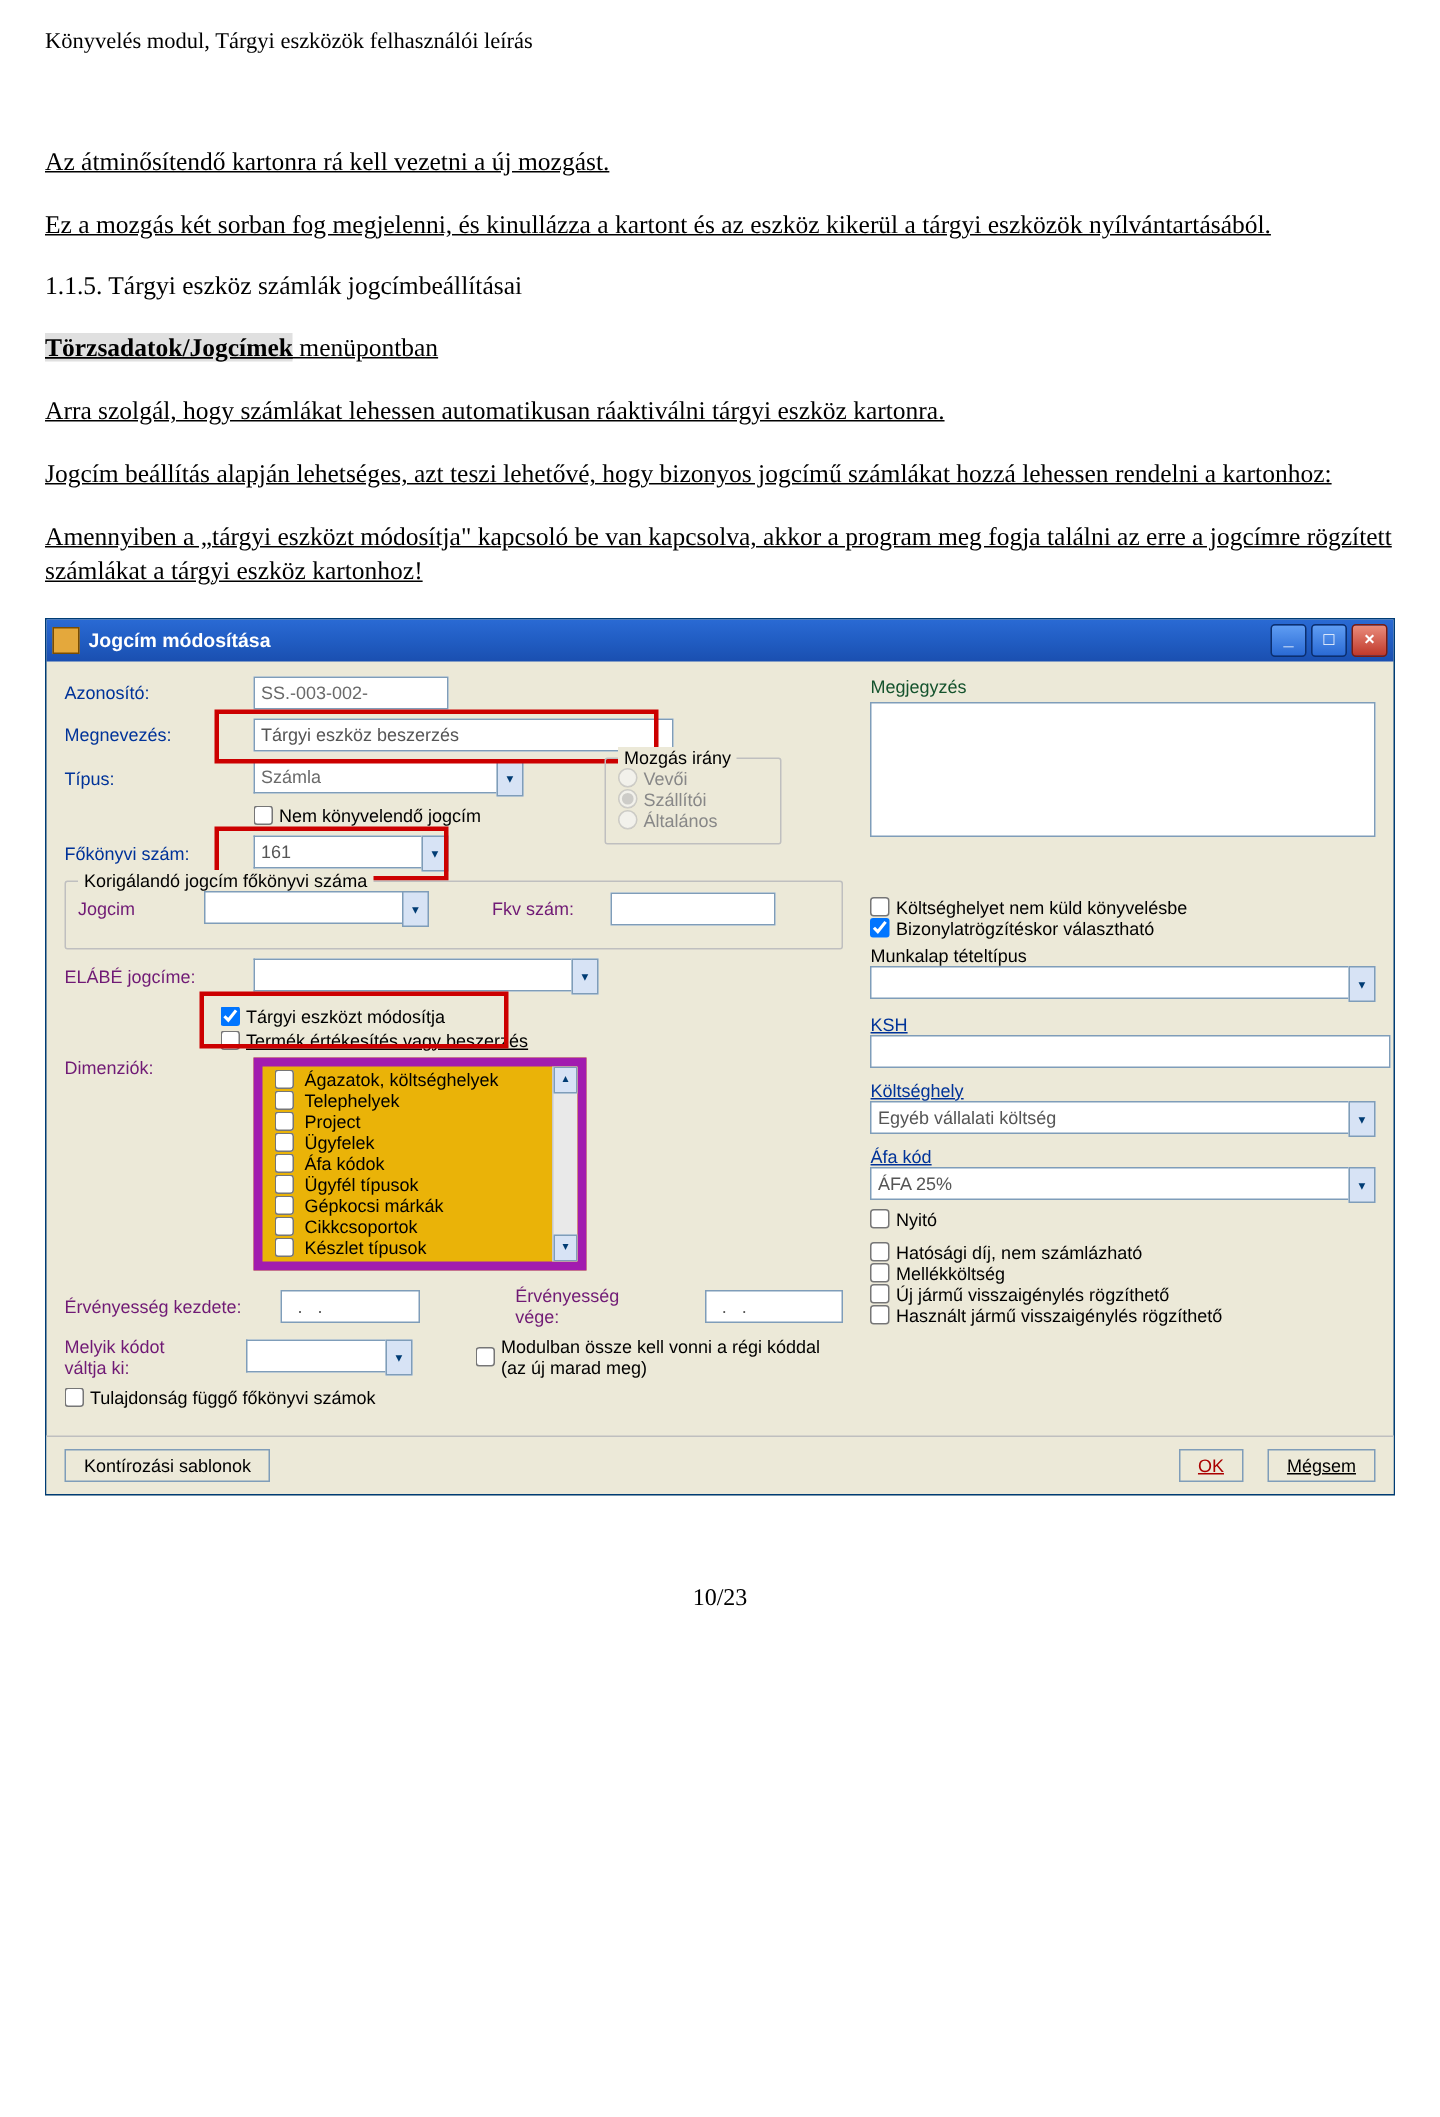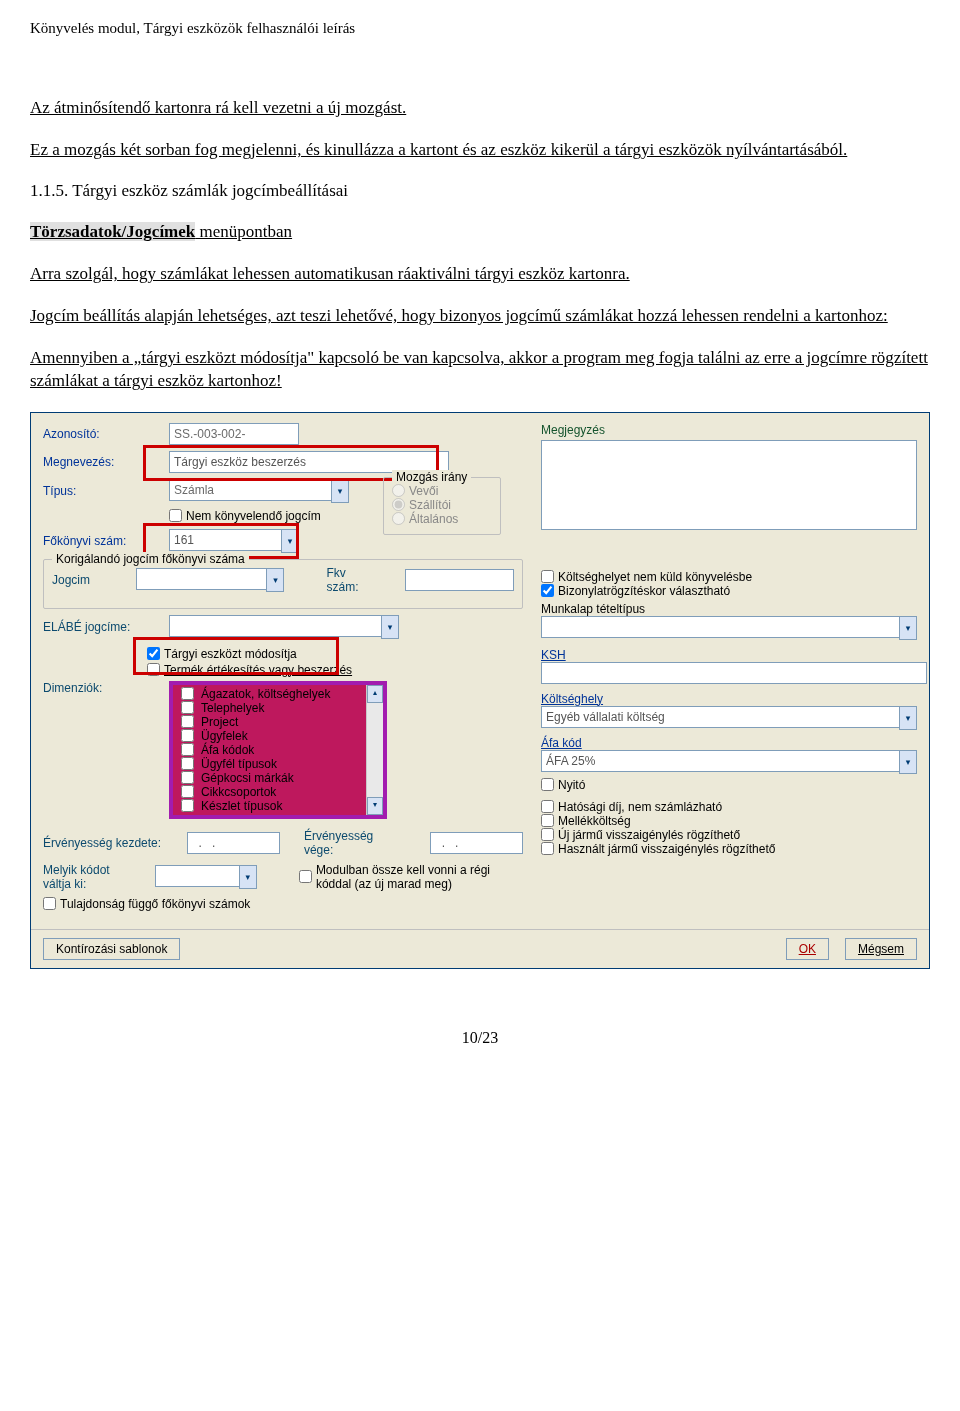--- a/index.html
+++ b/index.html
@@ -59,21 +59,21 @@
   .winbtn.close {
     background: linear-gradient(to bottom,#e98c7c,#c0392b);
     border-color:#7a1c11;
   }
   .form-body {
     padding: 10px 12px 12px 12px;
     position: relative;
   }
   .row { display:flex; align-items:center; margin-bottom:6px;gap:24px; }
   .lbl { width: 102px; color:#003399; font-size:12px; }
-  .lbl.black { color:#0c4a6e; }
+  .lbl.black { color:#701a75; }
   .inp {
     height: 20px; line-height:20px; padding:0 4px;
     background:#fff; border:1px solid #7f9db9; font-size:12px; color:#555;
   }
   .inp.ro { color:#6a6a6a; background:#fff; }
   .combo {
     display:flex;
   }
   .combo .inp { flex:1; border-right:none; }
   .combo .arrow {
@@ -83,21 +83,21 @@
   .chk { display:flex; align-items:center; gap:4px; font-size:12px; color:#000; }
   .chk input { margin:0; }
   .fieldset {
     border:1px solid #bfbfbf; border-radius:2px; padding:6px 8px 8px 8px; margin:6px 0;
     position:relative;
   }
   .fieldset .legend {
     position:absolute; top:-8px; left:8px; background:#ece9d8; padding:0 4px; font-size:12px; color:#000;
   }
   .listbox {
-    background:#be185d; border:4px solid #a21caf; height:120px; overflow:hidden; position:relative;
+    background:#eab308; border:6px solid #a21caf; height:120px; overflow:hidden; position:relative;
   }
   .listbox .items { padding:2px 4px; }
   .listbox .item { display:flex; align-items:center; gap:4px; font-size:12px; height:14px; }
   .listbox .scrollbar {
     position:absolute; right:0; top:0; bottom:0; width:16px; background:#e9e9e9; border-left:1px solid #c9c9c9;
     display:flex; flex-direction:column; justify-content:space-between;
   }
   .scrollbtn { height:16px; background:#d7e3f5; border:1px solid #7f9db9; font-size:8px; text-align:center; line-height:14px; color:#003c74; }
   .textarea {
     background:#fff; border:1px solid #7f9db9; height:88px;
@@ -131,20 +131,28 @@
   <p class="para">Ez a mozgás két sorban fog megjelenni, és kinullázza a kartont és az eszköz kikerül a tárgyi eszközök nyílvántartásából.</p>
   <p class="sec-title">1.1.5. Tárgyi eszköz számlák jogcímbeállításai</p>
   <p class="para">
     <span class="hl"><b>Törzsadatok/Jogcímek</b></span><span> menüpontban</span>
   </p>
   <p class="para">Arra szolgál, hogy számlákat lehessen automatikusan ráaktiválni tárgyi eszköz kartonra.</p>
   <p class="para">Jogcím beállítás alapján lehetséges, azt teszi lehetővé, hogy bizonyos jogcímű számlákat hozzá lehessen rendelni a kartonhoz:</p>
   <p class="para">Amennyiben a „tárgyi eszközt módosítja" kapcsoló be van kapcsolva, akkor a program meg fogja találni az erre a jogcímre rögzített számlákat a tárgyi eszköz kartonhoz!</p>
 
   <div class="app-window">
+    <div class="titlebar">
+      <div class="icon-box"></div>
+      <span>Jogcím módosítása</span>
+      <span class="spacer"></span>
+      <div class="winbtn">_</div>
+      <div class="winbtn">□</div>
+      <div class="winbtn close">×</div>
+    </div>
 
     <div class="form-body">
       <div class="two-col">
 
         <div class="left">
           <div class="row">
             <span class="lbl">Azonosító:</span>
             <div class="inp ro" style="width:120px">SS.-003-002-</div>
           </div>
           <div class="row" style="position:relative">
@@ -254,21 +262,21 @@
               <div class="scrollbar">
                 <div class="scrollbtn">▴</div>
                 <div class="scrollbtn">▾</div>
               </div>
             </div>
           </div>
 
           <div class="row" style="margin-top:10px">
             <span class="lbl black" style="width:130px">Érvényesség kezdete:</span>
             <div class="inp" style="width:90px">&nbsp; . &nbsp; . &nbsp;</div>
-            <span class="lbl black" style="width:auto; ">Érvényesség vége:</span>
+            <span class="lbl black" style="width:auto; margin-left:40px">Érvényesség vége:</span>
             <div class="inp" style="width:90px; margin-left:8px">&nbsp; . &nbsp; . &nbsp;</div>
           </div>
 
           <div class="row" style="margin-top:6px">
             <span class="lbl black" style="width:130px">Melyik kódot váltja ki:</span>
             <div class="combo" style="width:150px">
               <div class="inp"></div>
               <div class="arrow">▾</div>
             </div>
             <label class="chk" style="margin-left:18px">
@@ -277,21 +285,21 @@
             </label>
           </div>
 
           <div class="row" style="margin-top:4px">
             <label class="chk">
               <input type="checkbox" style="">
                 <span>Tulajdonság függő főkönyvi számok</span>
             </label>
           </div>
 
-          <div class="fieldset" style="position:absolute; left:340px; top:48px; width:100px;">
+          <div class="fieldset" style="position:absolute; left:360px; top:48px; width:100px;">
             <span class="legend">Mozgás irány</span>
             <label class="radio disabled">
                 <input type="radio" disabled="" style="">
                 <span>Vevői</span>
               </label>
             <label class="radio disabled">
                 <input type="radio" disabled="" checked="" style="">
                 <span>Szállítói</span>
               </label>
             <label class="radio disabled">

